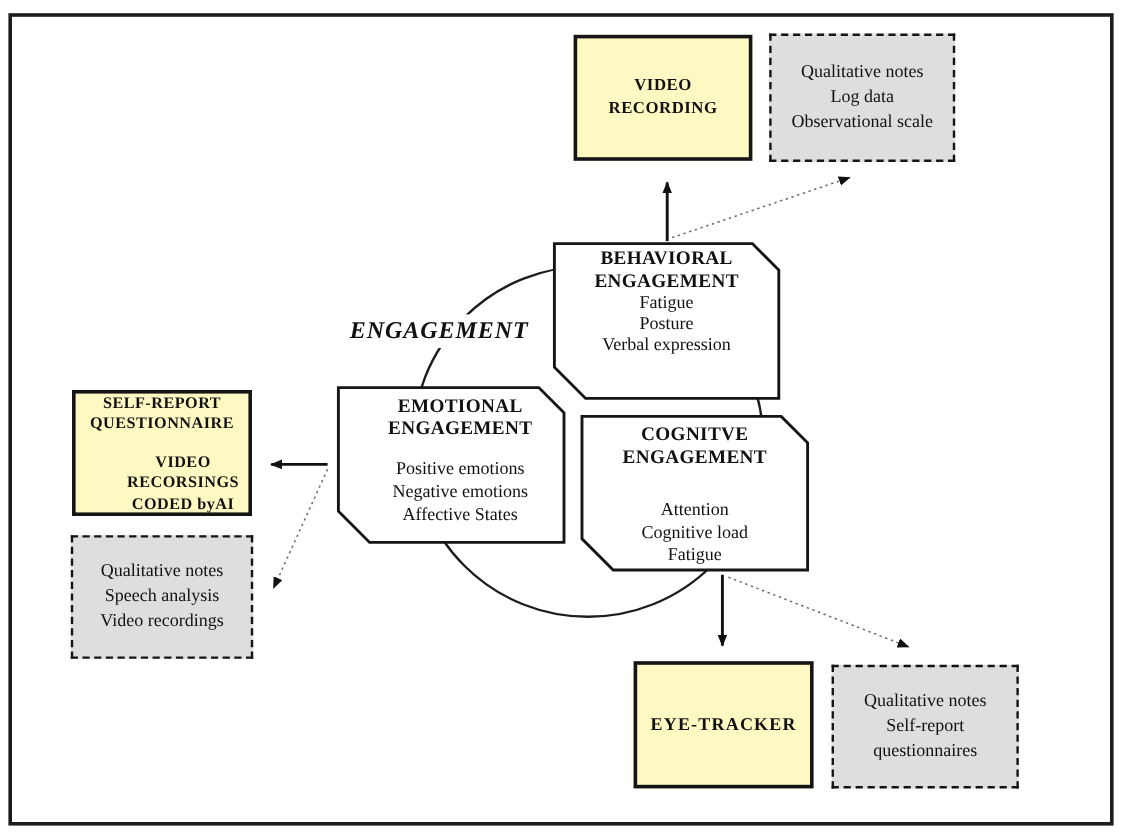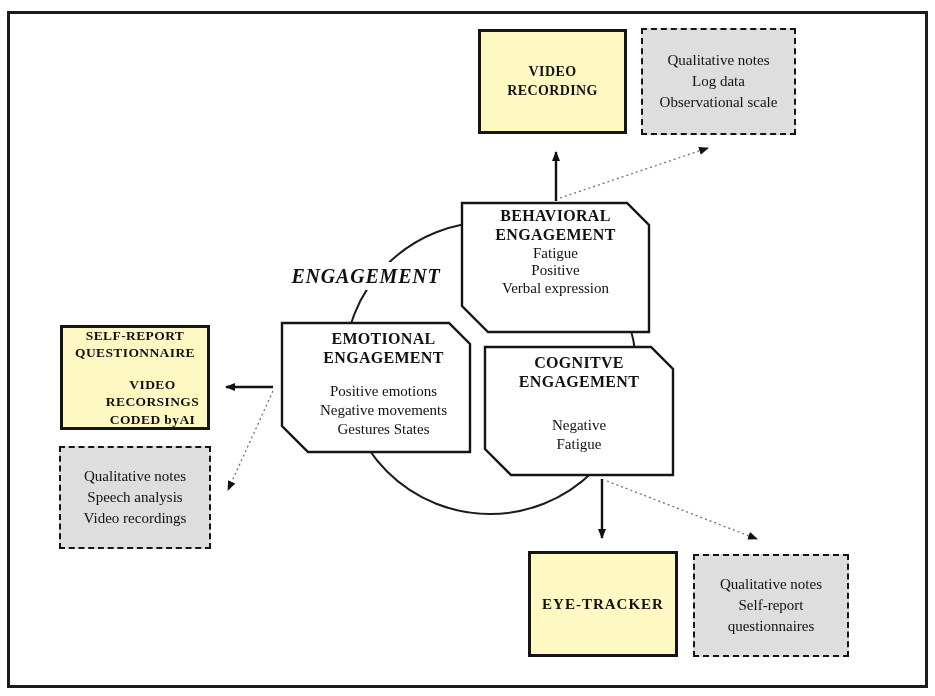--- a/index.html
+++ b/index.html
@@ -102,47 +102,48 @@
 
   <div class="engagement-label">ENGAGEMENT</div>
 
   <div class="shape-text" style="left:462px; top:207px; width:187px;">
     <div class="shape-title">
       <div>BEHAVIORAL</div>
       <div>ENGAGEMENT</div>
     </div>
     <div class="shape-items">
       <div>Fatigue</div>
-      <div>Positive</div>
+      <div>Posture</div>
       <div>Verbal expression</div>
     </div>
   </div>
 
   <div class="shape-text" style="left:282px; top:330px; width:203px;">
     <div class="shape-title">
       <div>EMOTIONAL</div>
       <div>ENGAGEMENT</div>
     </div>
     <div class="gap14"></div>
     <div class="shape-items roomy">
       <div>Positive emotions</div>
-      <div>Negative movements</div>
-      <div>Gestures States</div>
+      <div>Negative emotions</div>
+      <div>Affective States</div>
     </div>
   </div>
 
   <div class="shape-text" style="left:485px; top:354px; width:188px;">
     <div class="shape-title">
       <div>COGNITVE</div>
       <div>ENGAGEMENT</div>
     </div>
     <div class="gap14"></div>
     <div class="gap10"></div>
     <div class="shape-items roomy">
-      <div>Negative</div>
+      <div>Attention</div>
+      <div>Cognitive load</div>
       <div>Fatigue</div>
     </div>
   </div>
 
   <div class="box dark" style="left:478px; top:29px; width:149px; height:105px;">
     <div>VIDEO</div>
     <div>RECORDING</div>
   </div>
 
   <div class="box dark" style="left:60px; top:325px; width:150px; height:105px; font-size:13.5px; line-height:1.3;">

